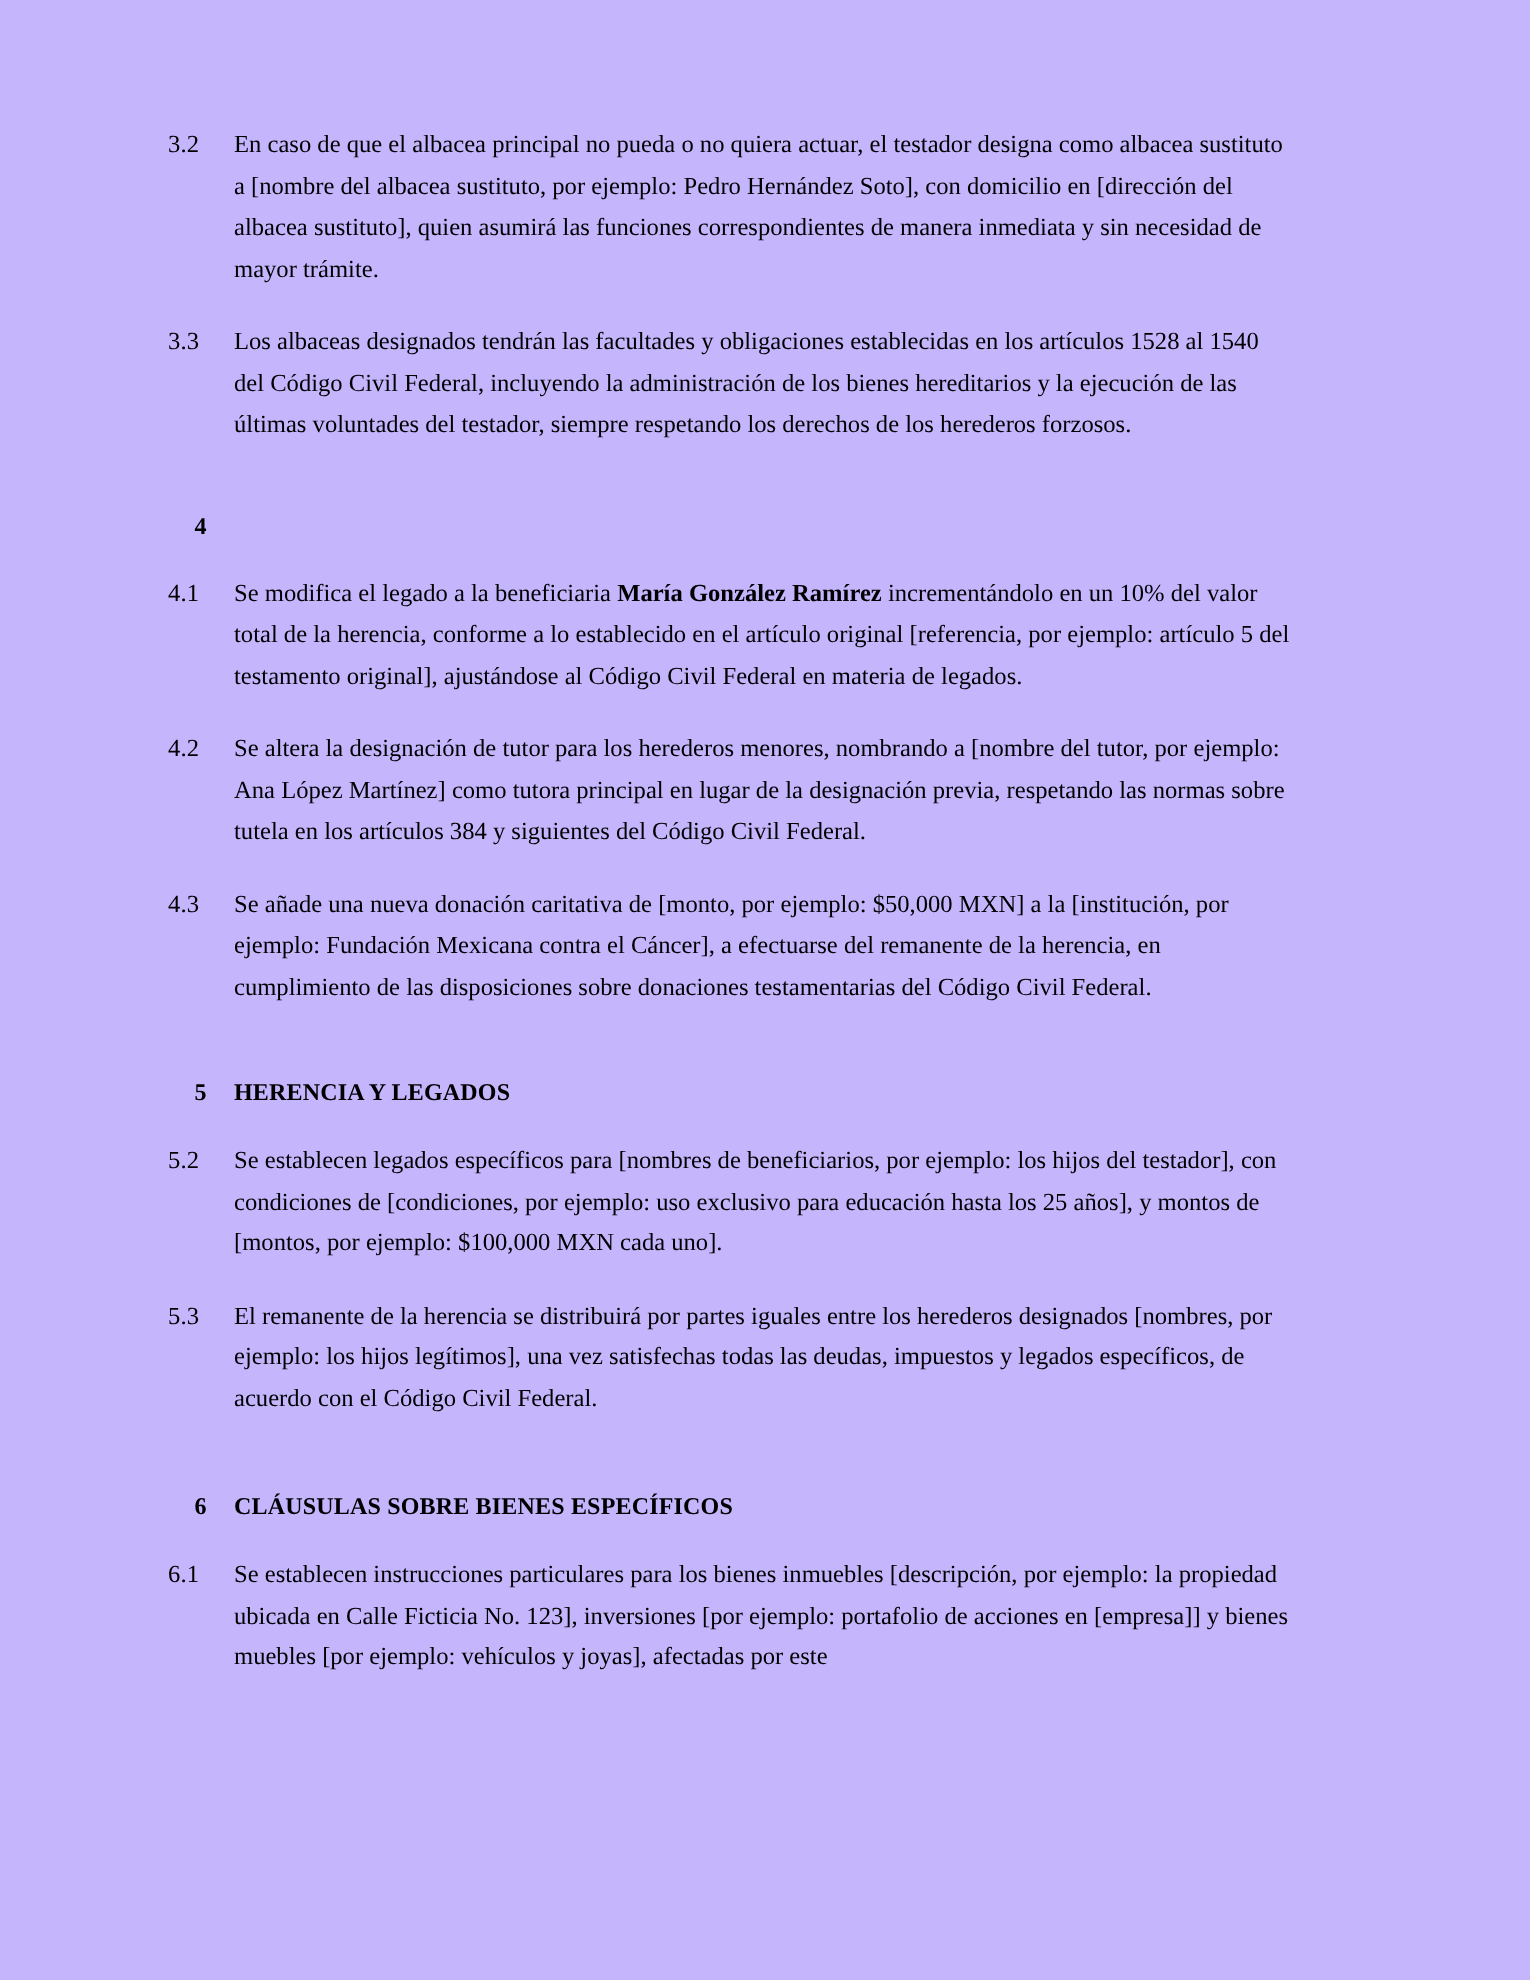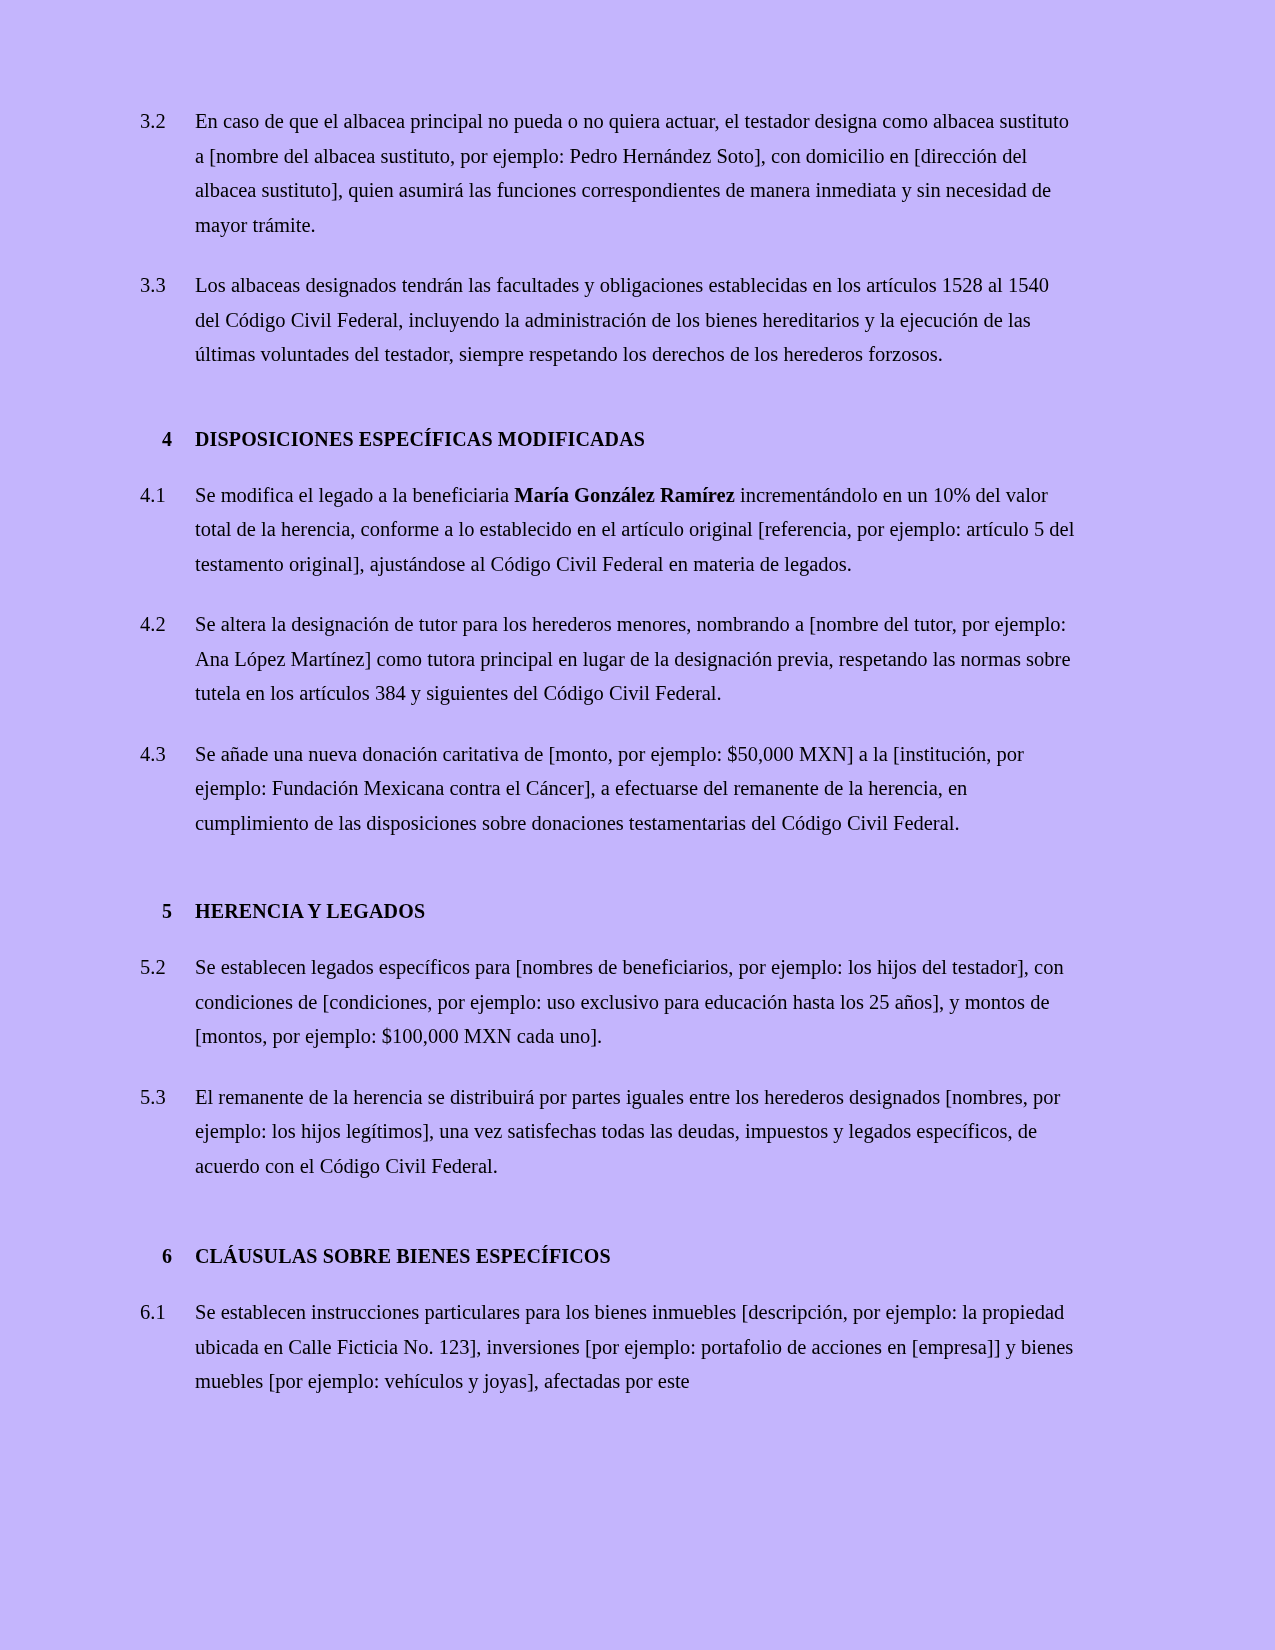--- a/index.html
+++ b/index.html
@@ -90,21 +90,20 @@
 
     <div class="clause" style="margin-bottom:0;">
       <div class="clause-num">3.3</div>
       <div class="clause-body">Los albaceas designados tendrán las facultades y obligaciones establecidas en los artículos 1528 al 1540 del Código Civil Federal, incluyendo la administración de los bienes hereditarios y la ejecución de las últimas voluntades del testador, siempre respetando los derechos de los herederos forzosos.</div>
     </div>
 
     <div class="gap-before-heading"></div>
 
     <div class="section-heading">
       <div class="sec-num">4</div>
-      <div class="sec-title">DISPOSICIONES ESPECÍFICAS MODIFICADAS</div>
     </div>
 
     <div class="clause">
       <div class="clause-num">4.1</div>
       <div class="clause-body"><span>Se modifica el legado a la beneficiaria </span><span class="bold">María González Ramírez</span><span> incrementándolo en un 10% del valor total de la herencia, conforme a lo establecido en el artículo original [referencia, por ejemplo: artículo 5 del testamento original], ajustándose al Código Civil Federal en materia de legados.</span></div>
     </div>
 
     <div class="clause">
       <div class="clause-num">4.2</div>
       <div class="clause-body">Se altera la designación de tutor para los herederos menores, nombrando a [nombre del tutor, por ejemplo: Ana López Martínez] como tutora principal en lugar de la designación previa, respetando las normas sobre tutela en los artículos 384 y siguientes del Código Civil Federal.</div>

